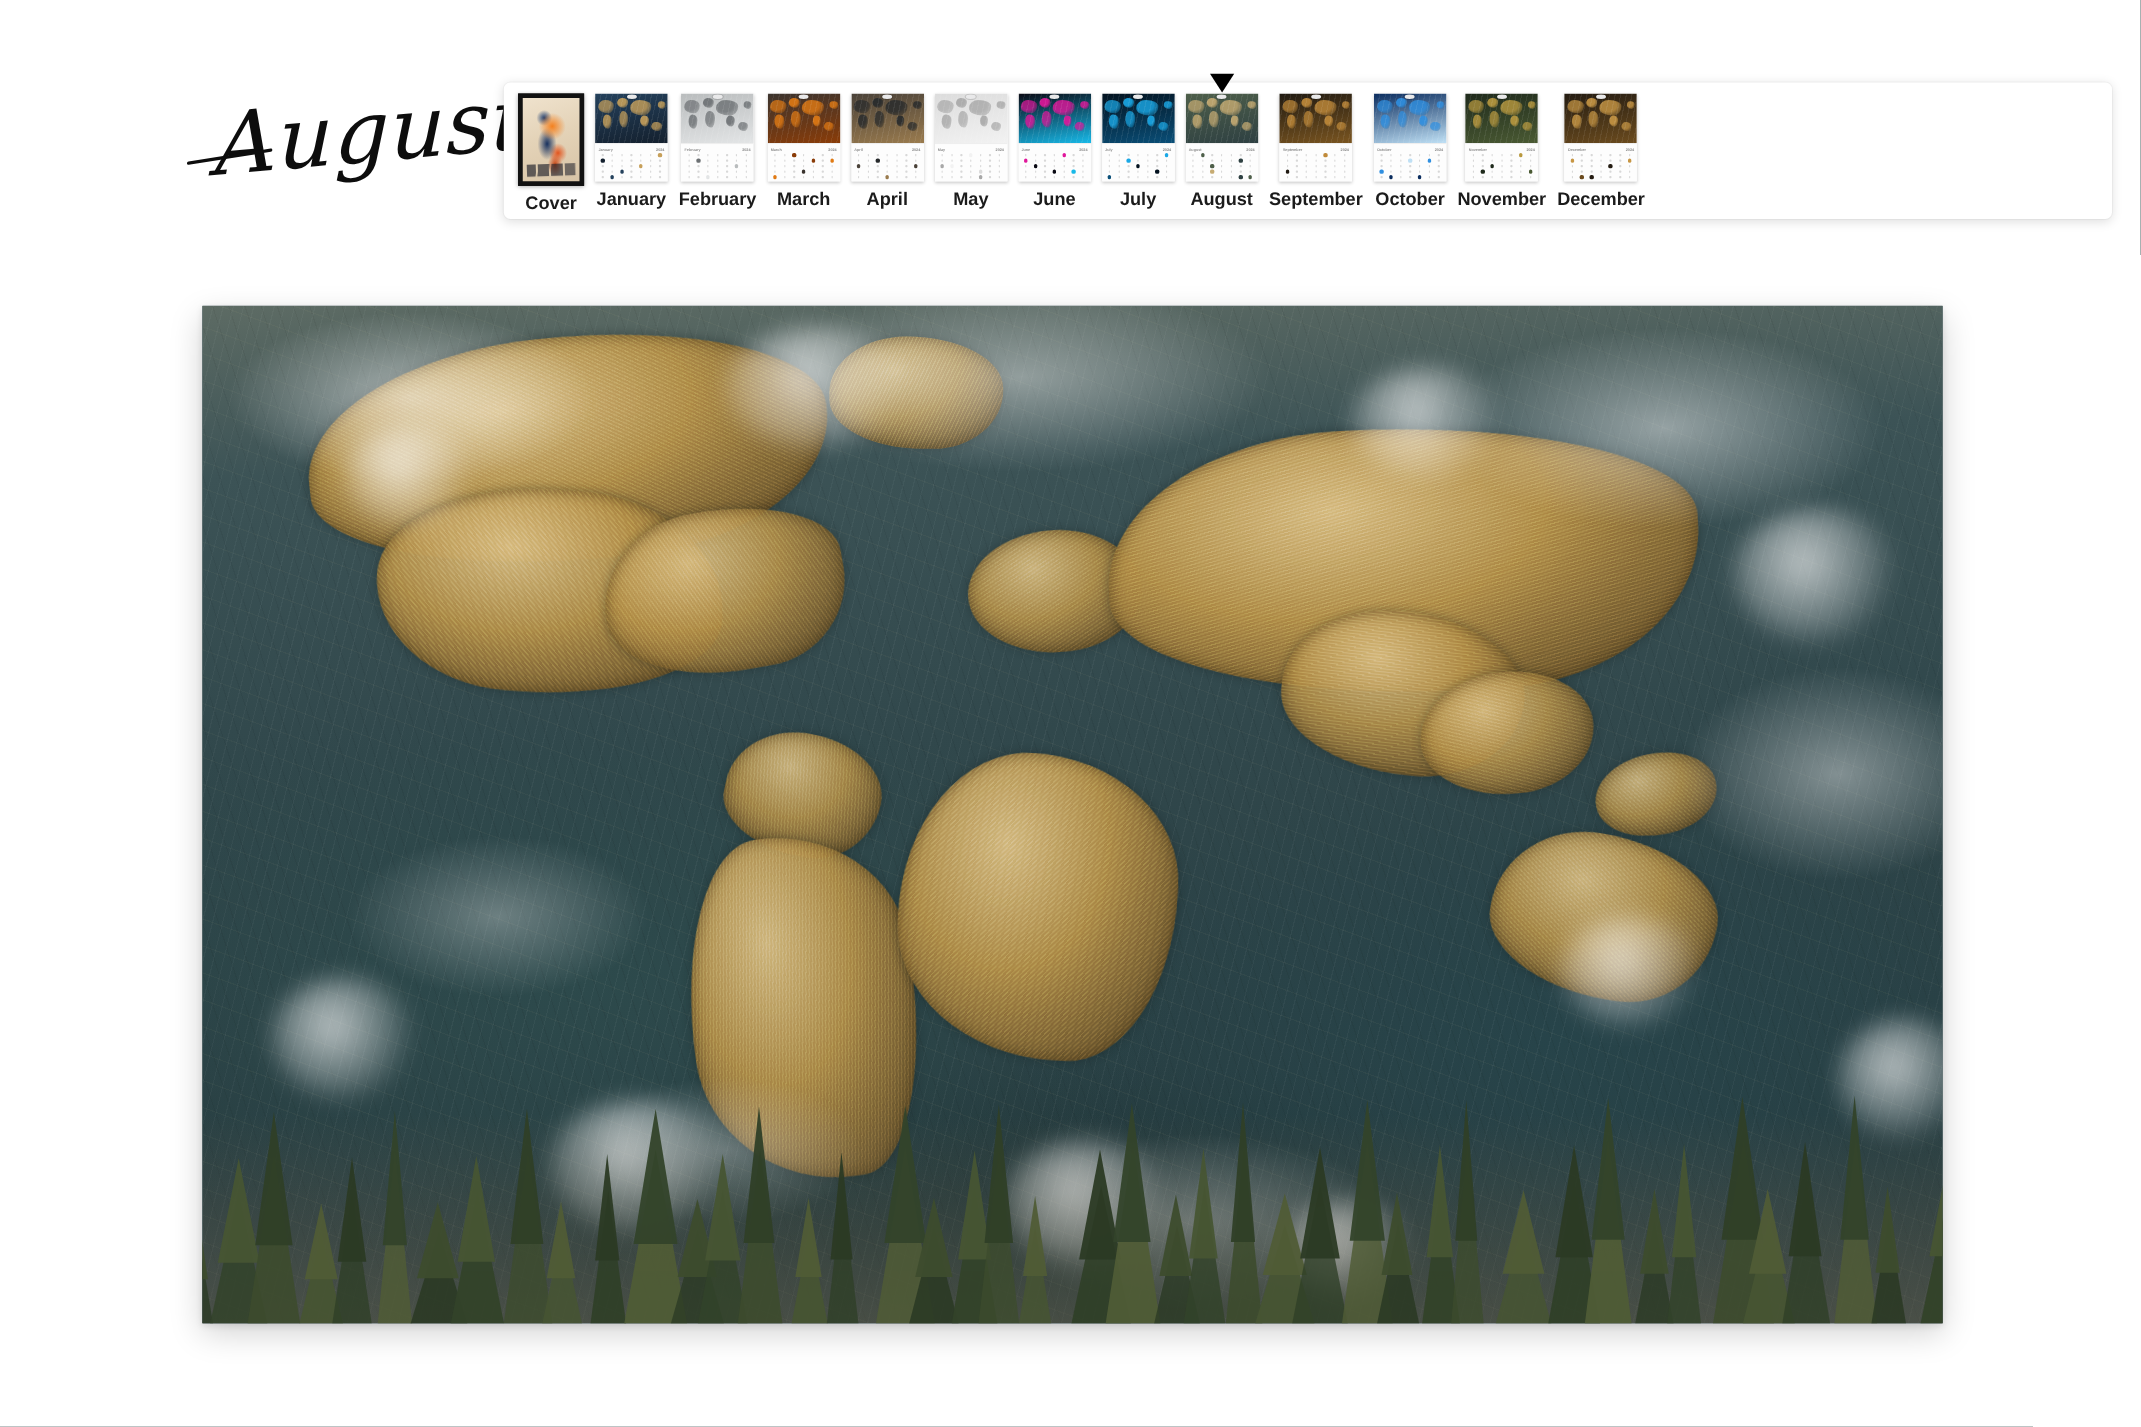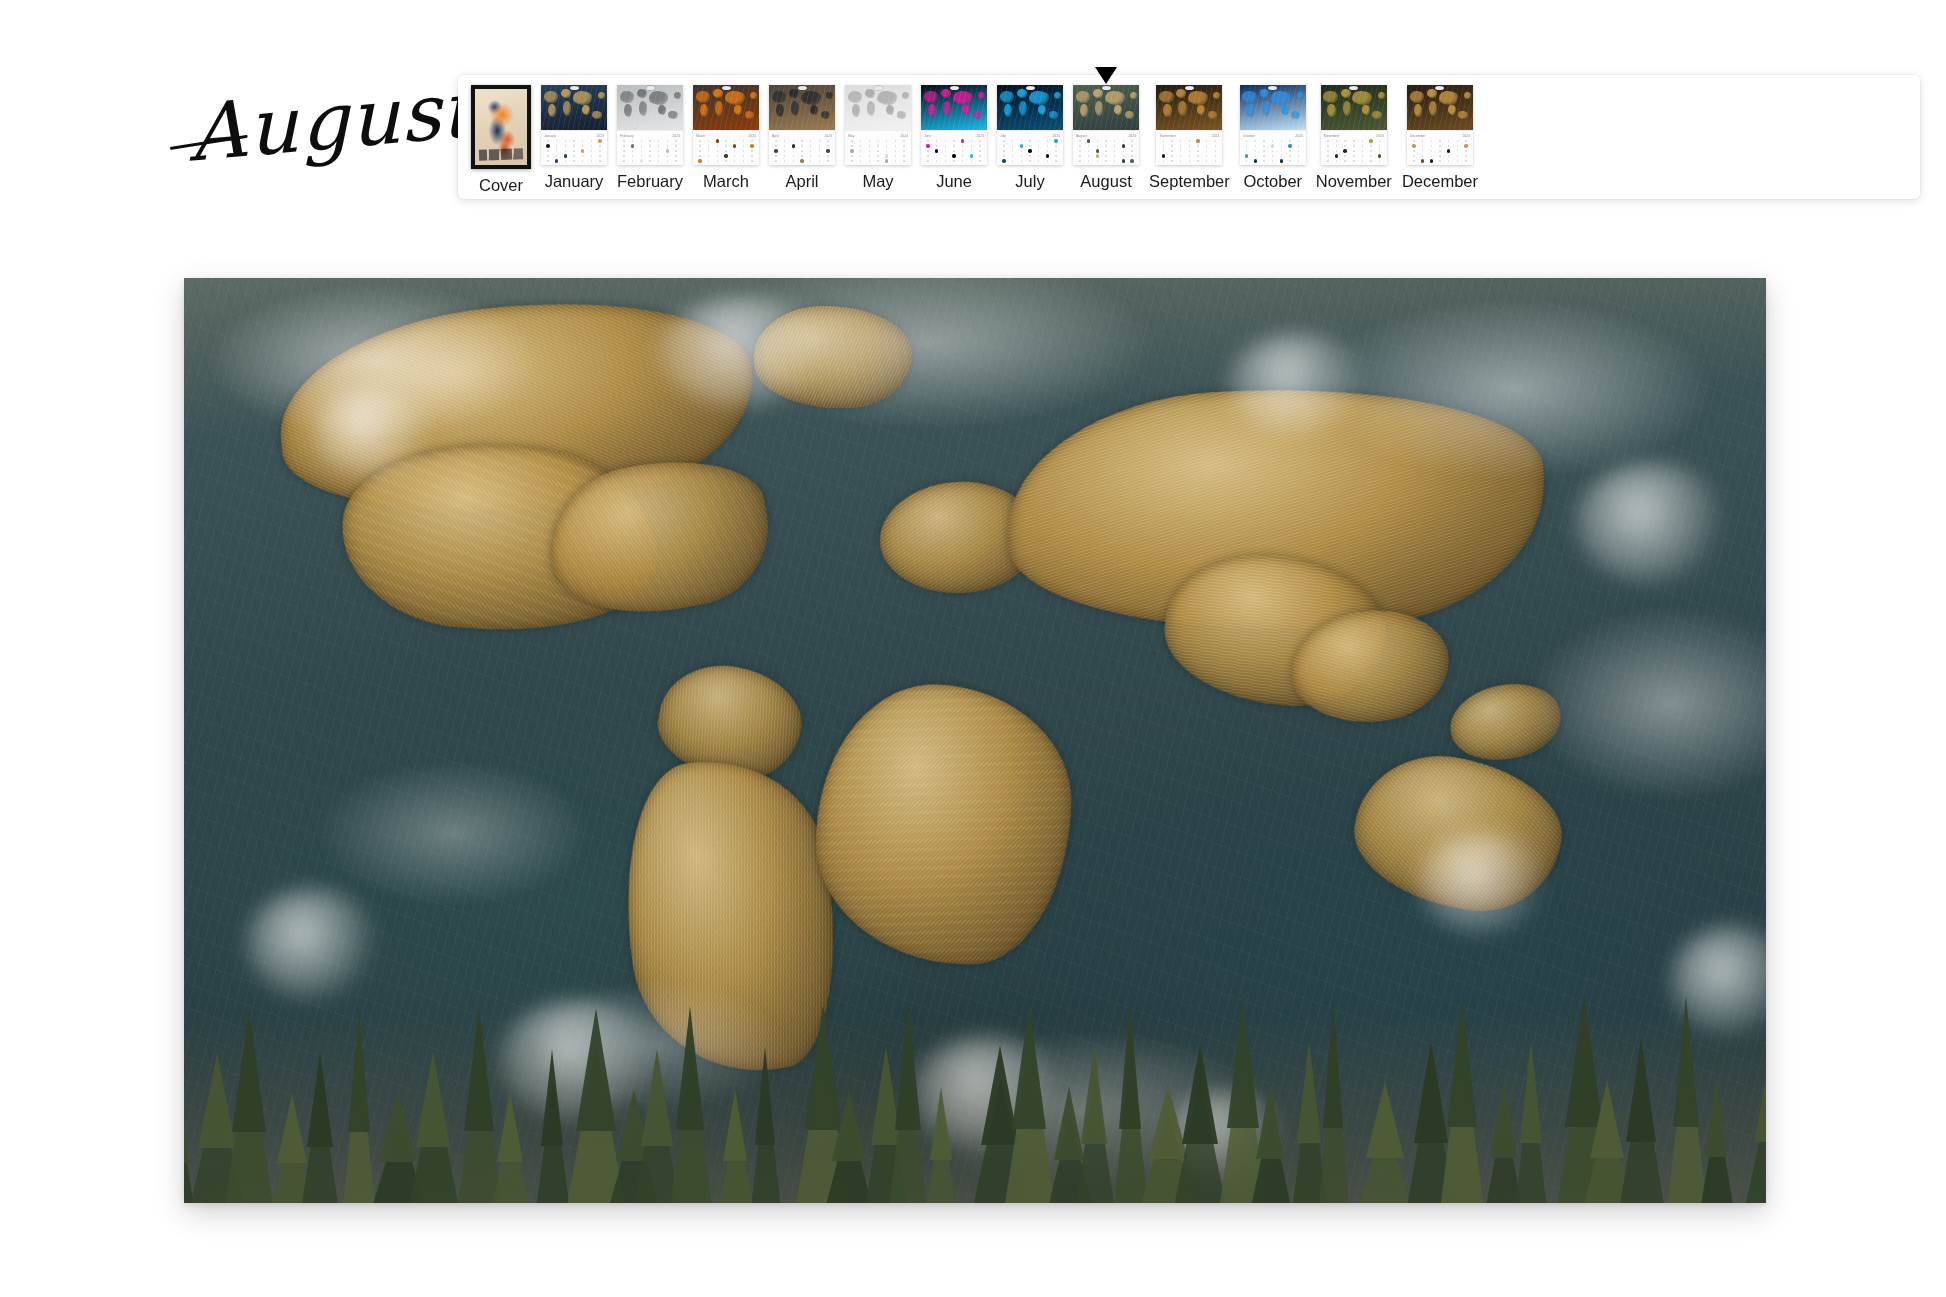--- a/index.html
+++ b/index.html
@@ -42,20 +42,21 @@
   #thumb-strip {
     position:absolute;
     left:458px; top:75px;
     width:1462px; height:124px;
     background:#ffffff;
     border-radius:6px;
     box-shadow:0 2px 10px rgba(0,0,0,0.13), 0 0 0 1px rgba(0,0,0,0.03);
     display:flex;
     align-items:flex-start;
     padding:10px 8px 0 8px;
+    font-weight:bold;
   }
   .thumb-cell {
     flex:0 0 auto;
     display:flex;
     flex-direction:column;
     align-items:center;
     position:relative;
     padding:0 5px;
   }
   .thumb-frame {

